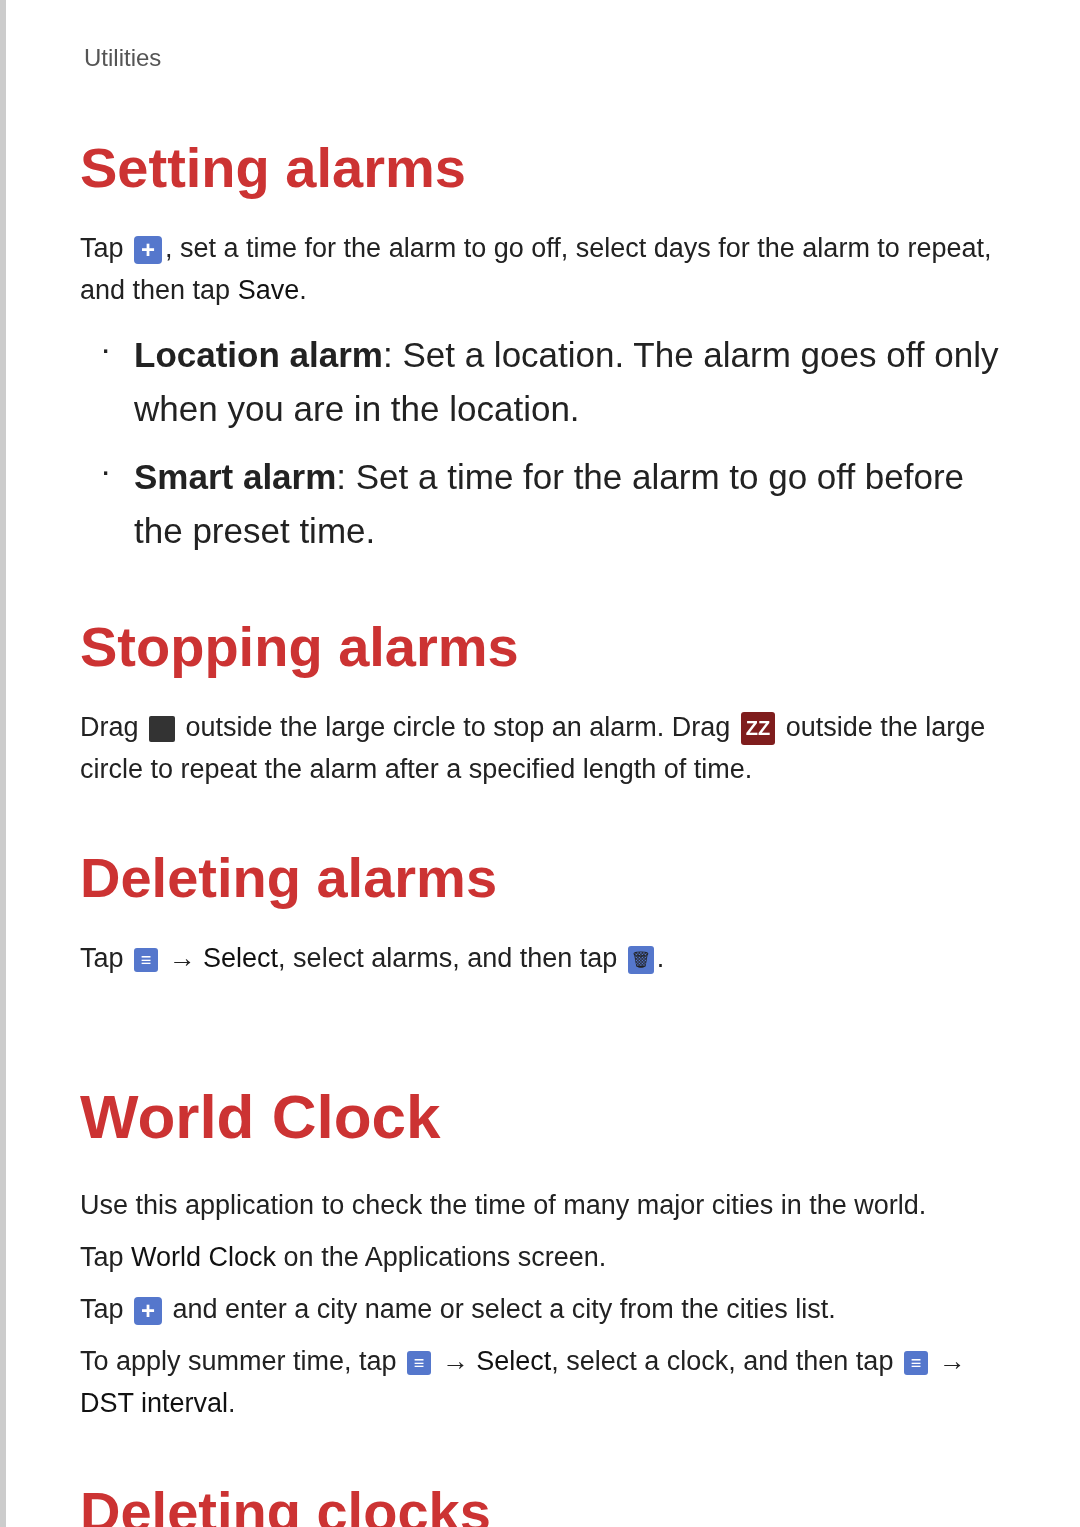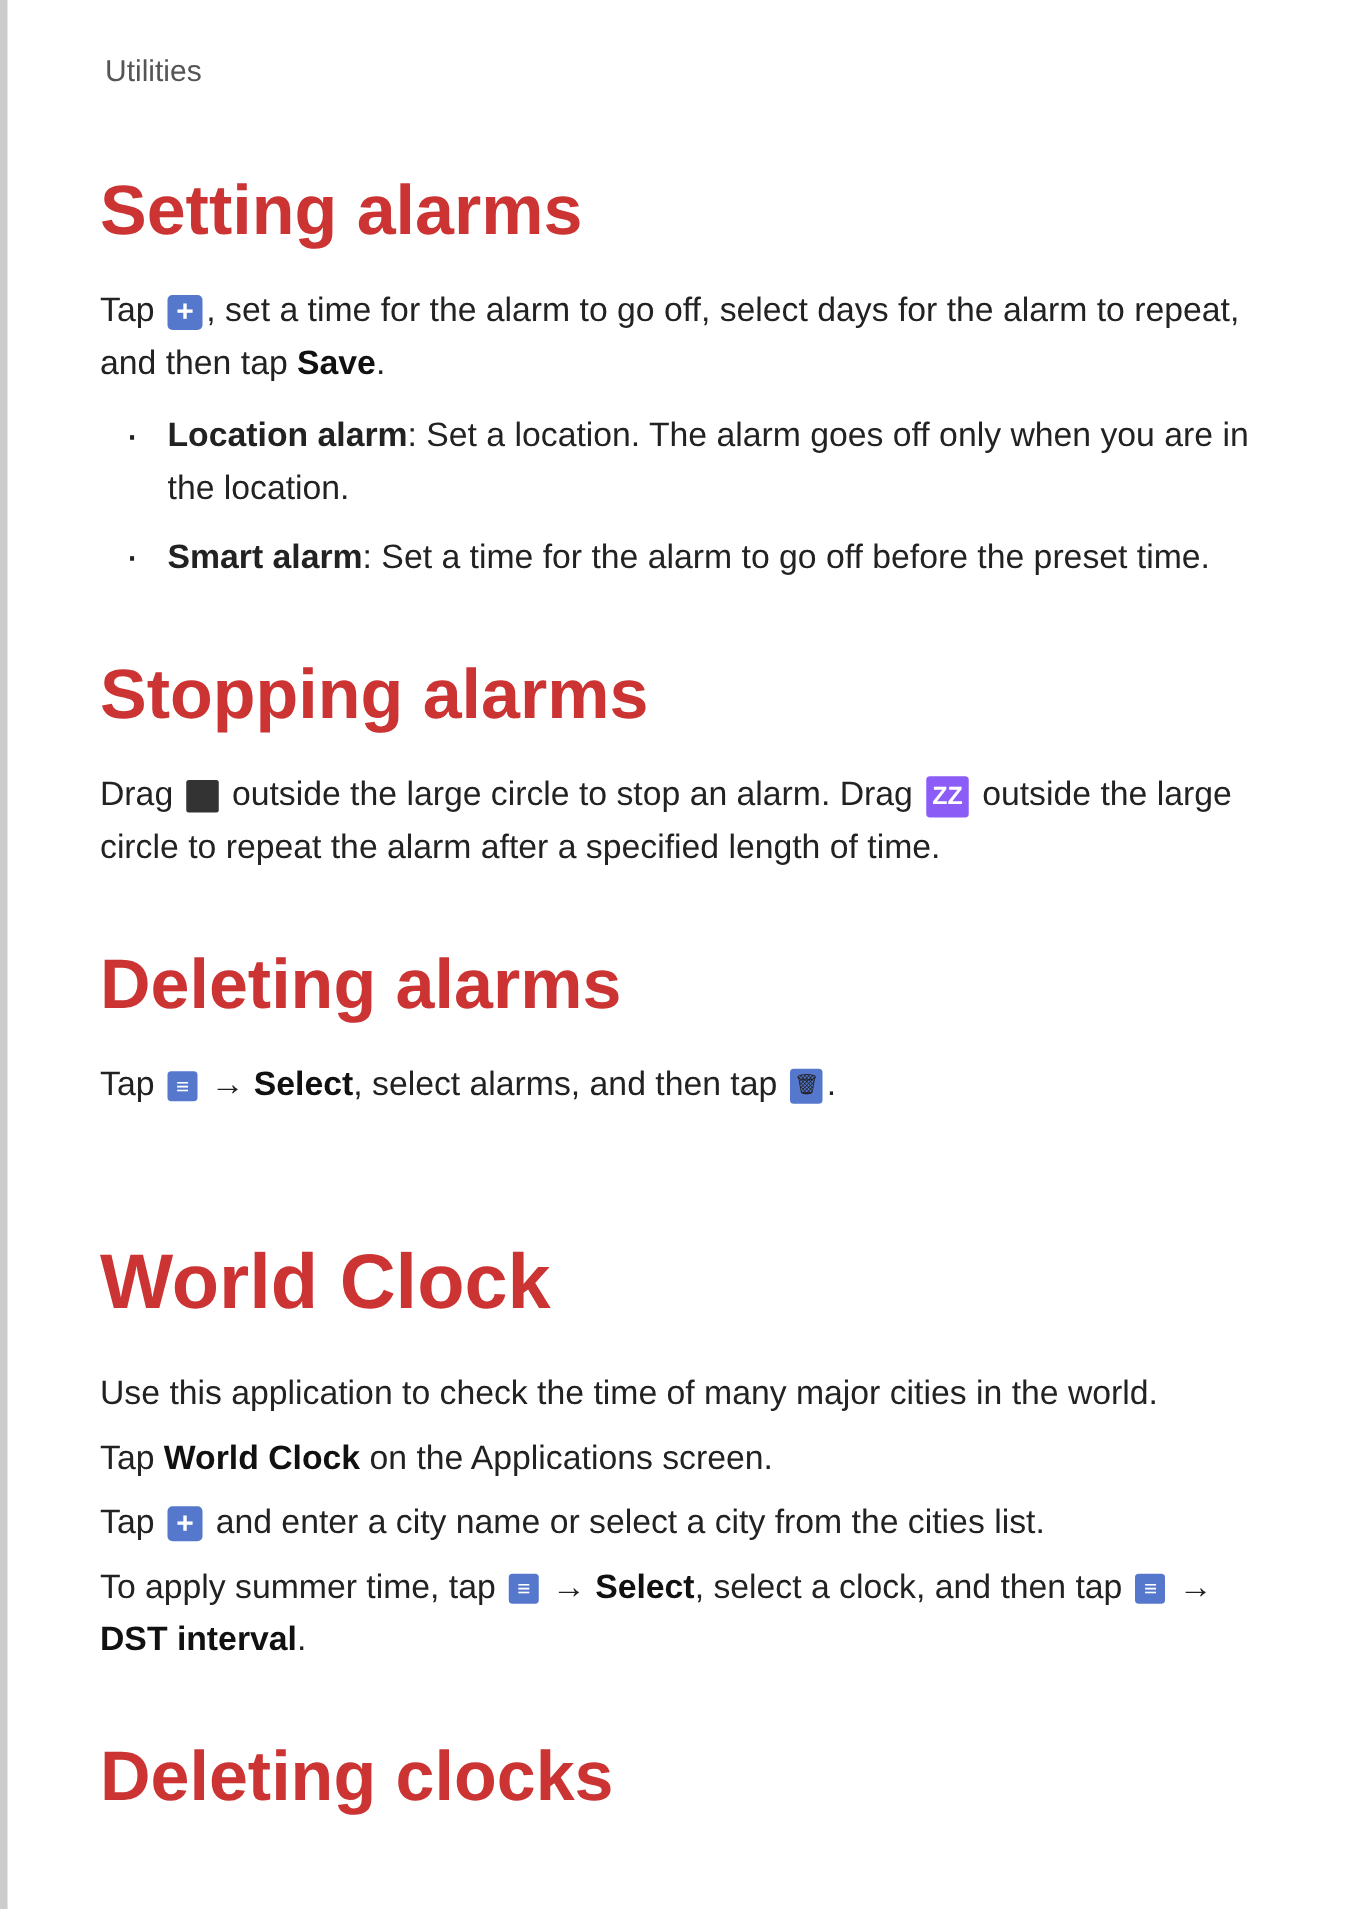--- a/index.html
+++ b/index.html
@@ -57,31 +57,31 @@
     }
 
     .section-body {
       font-size: 27px;
       line-height: 1.55;
       color: #222222;
       margin-bottom: 10px;
     }
 
     .section-body b {
-      font-weight: bold;
+      font-weight: normal;
       color: #111111;
     }
 
     .bullet-list {
       list-style: none;
       margin: 16px 0 16px 30px;
     }
 
     .bullet-list li {
-      font-size: 27px;
+      font-size: 35px;
       line-height: 1.55;
       color: #222222;
       margin-bottom: 14px;
       padding-left: 24px;
       position: relative;
     }
 
     .bullet-list li::before {
       content: '·';
       position: absolute;
@@ -172,21 +172,21 @@
       width: 26px;
       height: 26px;
       background: #333333;
       border-radius: 2px;
       vertical-align: middle;
       margin: 0 3px;
     }
 
     .icon-zz {
       display: inline-block;
-      background: #8b5cf6;
+      background: #7f1d1d;
       border-radius: 3px;
       padding: 1px 5px;
       font-size: 20px;
       font-weight: bold;
       color: #ffffff;
       vertical-align: middle;
       margin: 0 3px;
     }
   </style>
 </head>

